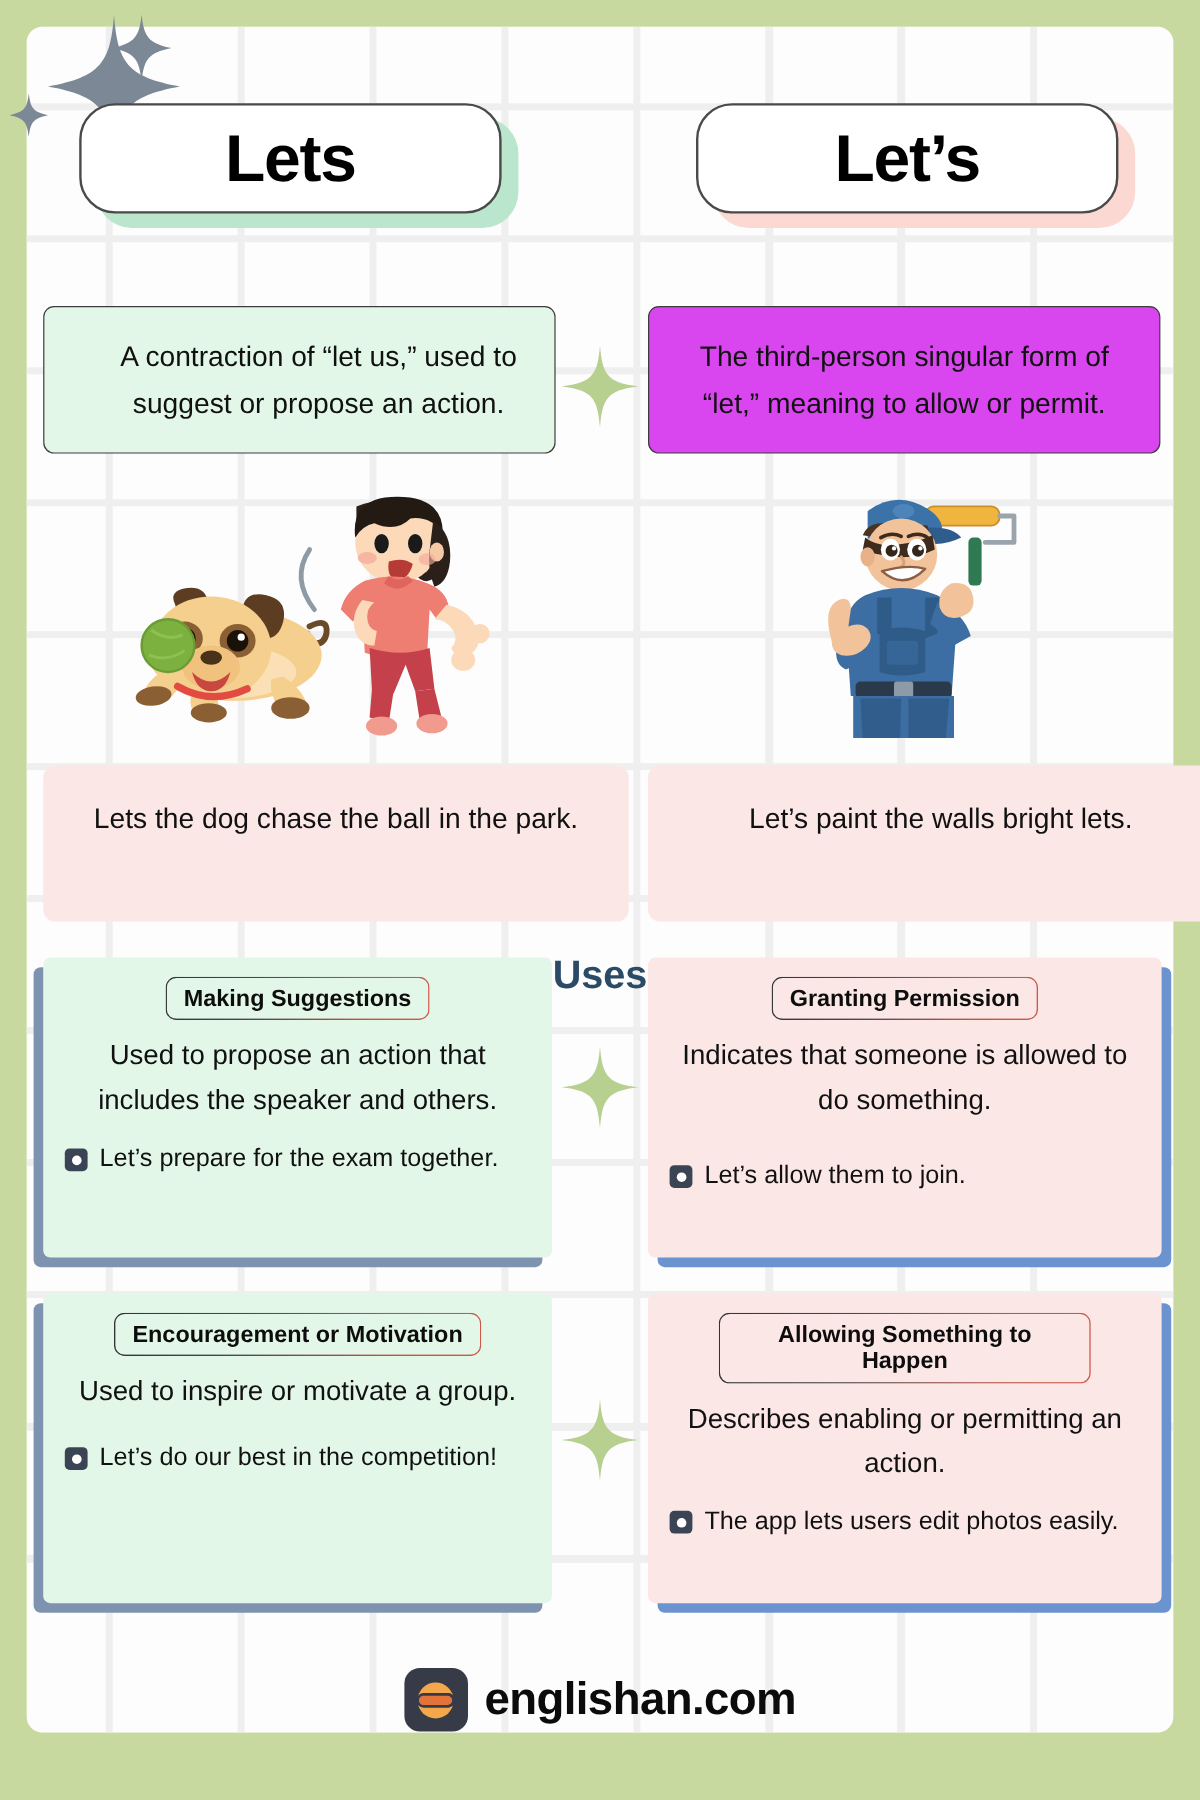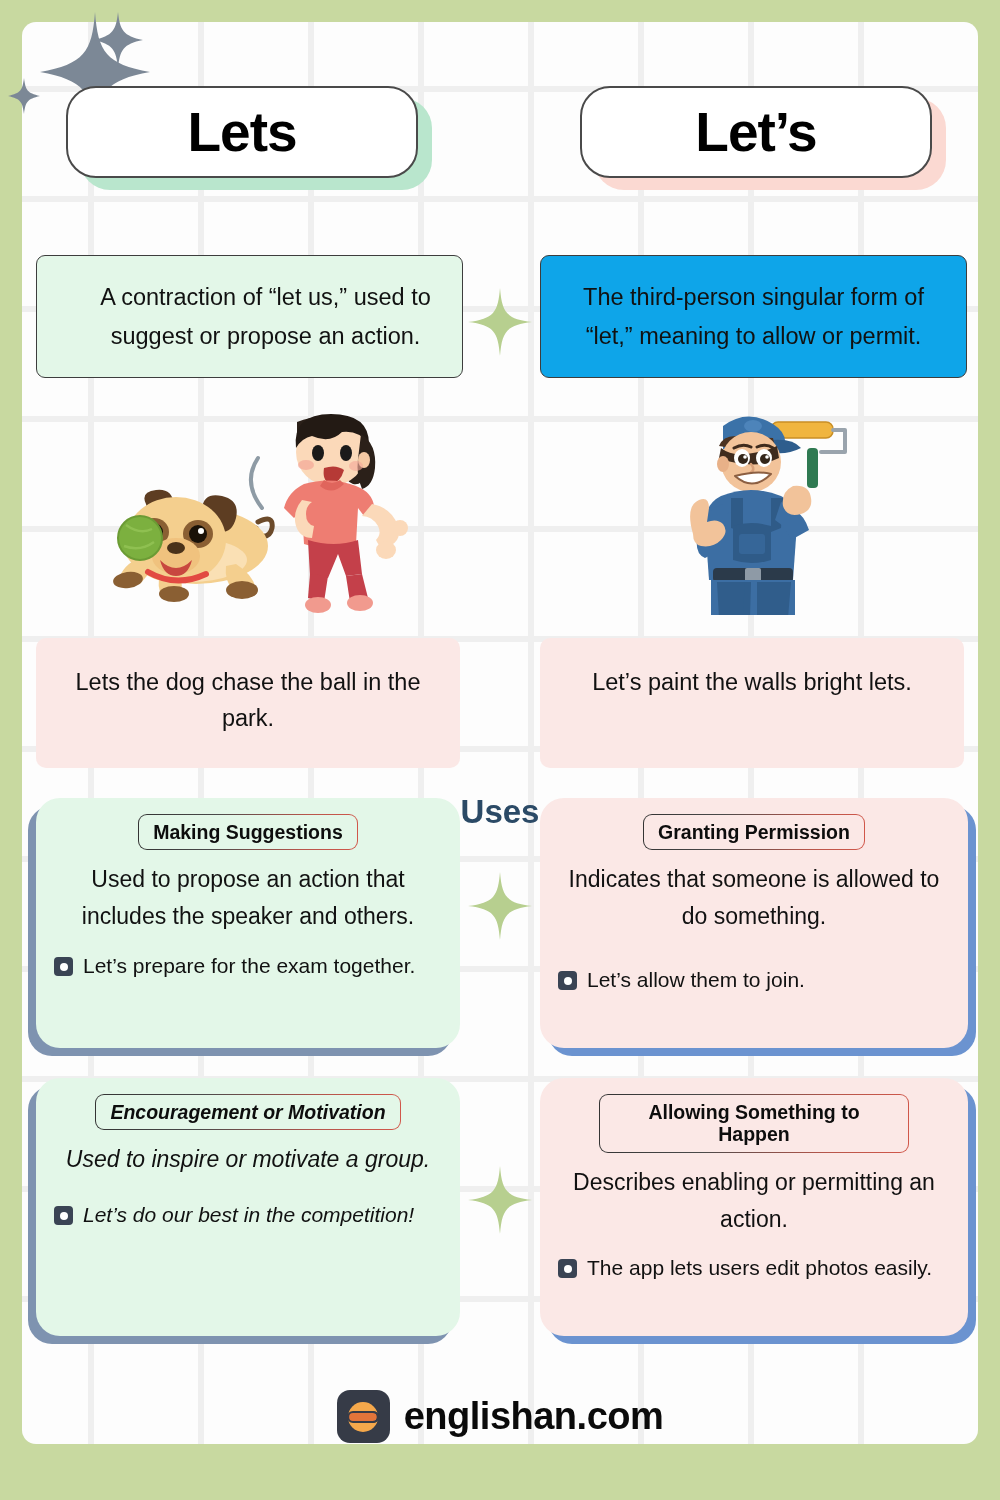--- a/index.html
+++ b/index.html
@@ -94,42 +94,42 @@
     width: 427px;
     height: 123px;
     border: 1.5px solid #3d3d3d;
     border-radius: 9px;
     display: flex;
     align-items: center;
     justify-content: center;
     padding: 6px 16px;
   }
   .def-box.left  { left: 36px;  background: #e3f7e8; padding-left: 48px; }
-  .def-box.right { left: 540px; background: #0ea5e9; }
+  .def-box.right { left: 540px; background: #d946ef; }
   .def-box p {
     font-size: 23.5px;
     line-height: 1.62;
     text-align: center;
     color: #111;
   }
 
   
   .illus {
     position: absolute;
     top: 400px;
     height: 215px;
   }
   .illus.left  { left: 36px;  width: 427px; }
   .illus.right { left: 540px; width: 427px; }
 
   
   .ex-box {
     position: absolute;
     top: 638px;
-    width: 424px;
+    width: 488px;
     height: 130px;
     background: #fbe8e6;
     border-radius: 10px;
     padding: 26px 24px 0 24px;
   }
   .ex-box.left  { left: 36px; }
   .ex-box.right { left: 540px; }
   .ex-box p {
     font-size: 23.5px;
     line-height: 1.55;
@@ -146,29 +146,29 @@
     text-align: center;
     font-size: 33px;
     font-weight: 700;
     color: #2b4a66;
     z-index: 6;
   }
 
   
   .use-card {
     position: absolute;
-    border-radius: 24px;
+    border-radius: 6px;
     padding: 16px 18px 14px 18px;
   }
   .use-card.green { background: #e3f7e8; box-shadow: -8px 8px 0 0 #7e93b0; }
   .use-card.pink  { background: #fbe8e6; box-shadow:  8px 8px 0 0 #6b93d0; }
 
   .use-card.r1.left  { left: 36px;  top: 798px; width: 424px; height: 250px; }
   .use-card.r1.right { left: 540px; top: 798px; width: 428px; height: 250px; }
-  .use-card.r2.left  { left: 36px;  top: 1078px; width: 424px; height: 258px; font-style: italic; }
+  .use-card.r2.left  { left: 36px;  top: 1078px; width: 424px; height: 258px; }
   .use-card.r2.right { left: 540px; top: 1078px; width: 428px; height: 258px; }
 
   .badge {
     display: block;
     margin: 0 auto;
     width: fit-content;
     max-width: 100%;
     padding: 6px 14px;
     border-radius: 9px;
     font-size: 19.5px;

